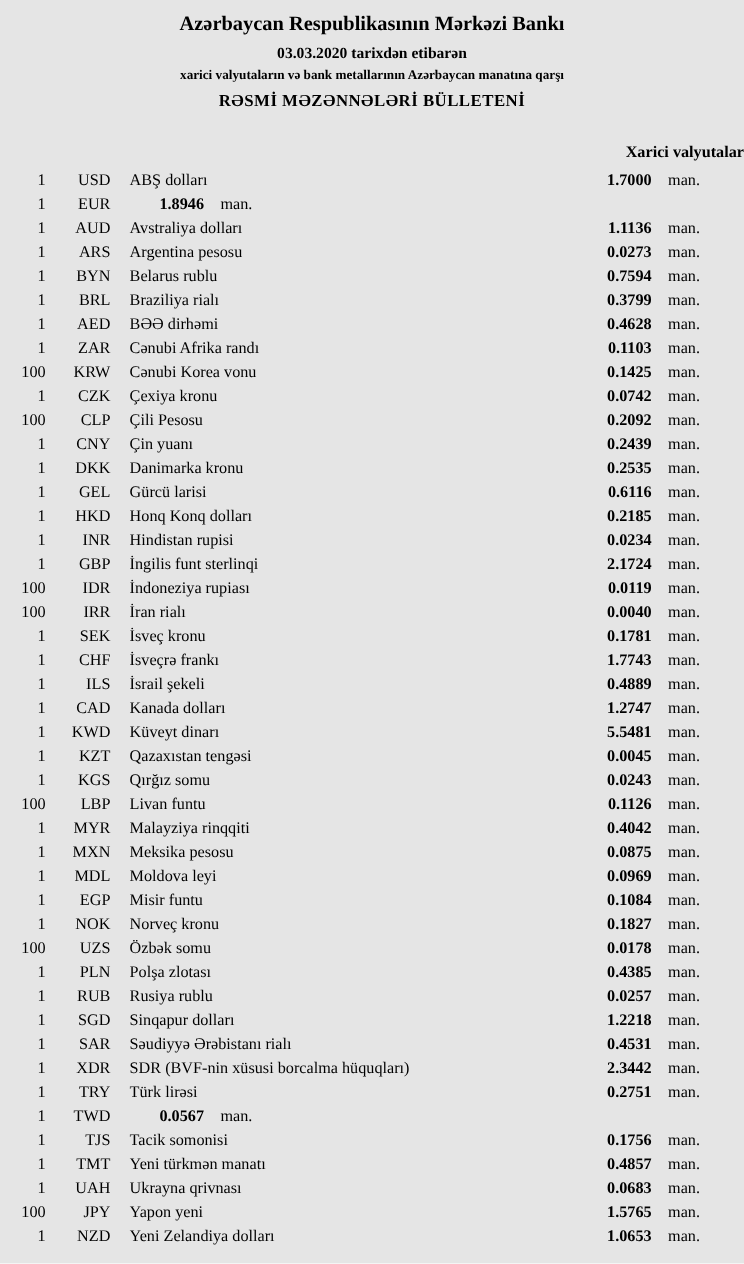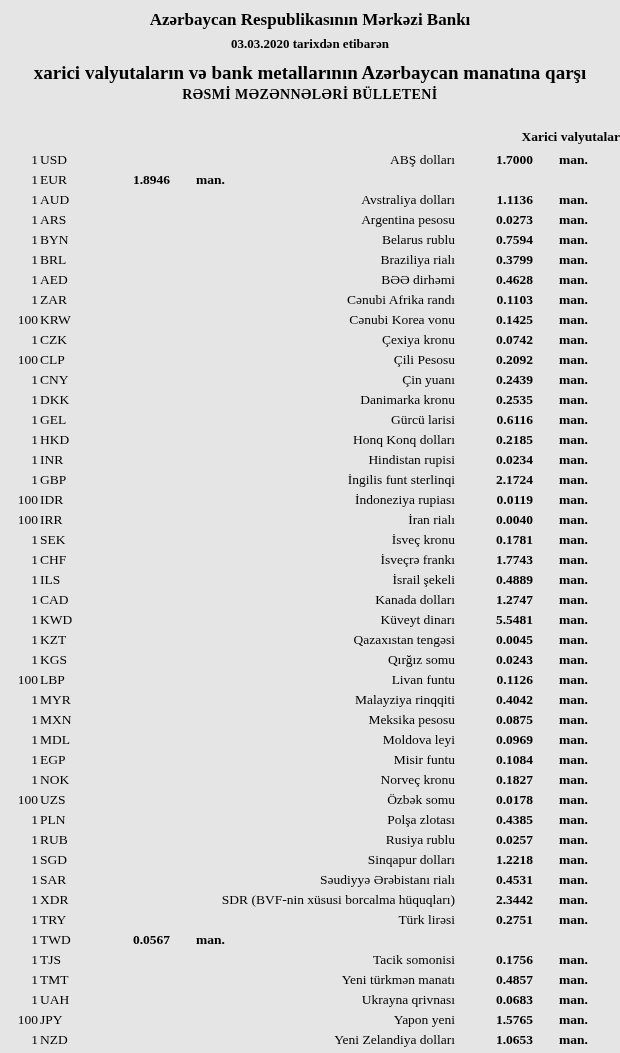--- a/index.html
+++ b/index.html
@@ -25,23 +25,23 @@
     font-weight: bold;
     line-height: 22px;
   }
   .date-line {
     font-size: 13px;
     font-weight: bold;
     margin-top: 5px;
     line-height: 16px;
   }
   .subtitle {
-    font-size: 19px;
-    font-weight: bold;
-    margin-top: 13px;
+    font-size: 11px;
+    font-weight: bold;
+    margin-top: 3px;
     line-height: 16px;
   }
   .bulletin-title {
     font-size: 14px;
     font-weight: bold;
     margin-top: 5px;
     letter-spacing: 0.4px;
     line-height: 18px;
   }
   .section-title {
@@ -62,44 +62,43 @@
     box-sizing: border-box;
     padding-right: 32px;
   }
   .qty {
     width: 38px;
     text-align: right;
     flex: 0 0 auto;
   }
   .code {
     width: 52px;
-    text-align: left;
+    text-align: right;
     flex: 0 0 auto;
     margin-left: 2px;
   }
   .name {
     flex: 1 1 auto;
-    text-align: right;
+    text-align: left;
     margin-left: 16px;
     white-space: nowrap;
     overflow: hidden;
     font-family: Liberation Serif, serif;
   }
   .rate {
     width: 78px;
     text-align: right;
     font-weight: bold;
     flex: 0 0 auto;
   }
   .unit {
     width: 36px;
-    text-align: right;
-    margin-left: 19px;
+    text-align: center;
+    margin-left: 9px;
     flex: 0 0 auto;
-    font-weight: bold;
   }
 </style>
 </head>
 <body>
 
 <div class="page">
 
   <div class="header">
     <div class="bank-name">Azərbaycan Respublikasının Mərkəzi Bankı</div>
     <div class="date-line">03.03.2020 tarixdən etibarən</div>

